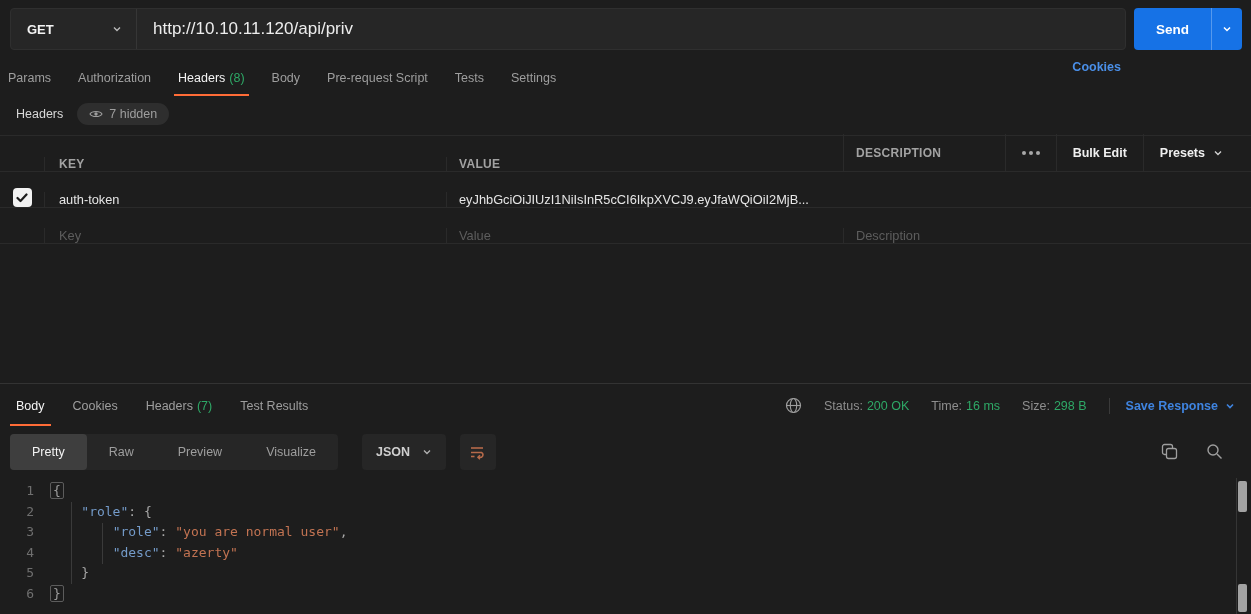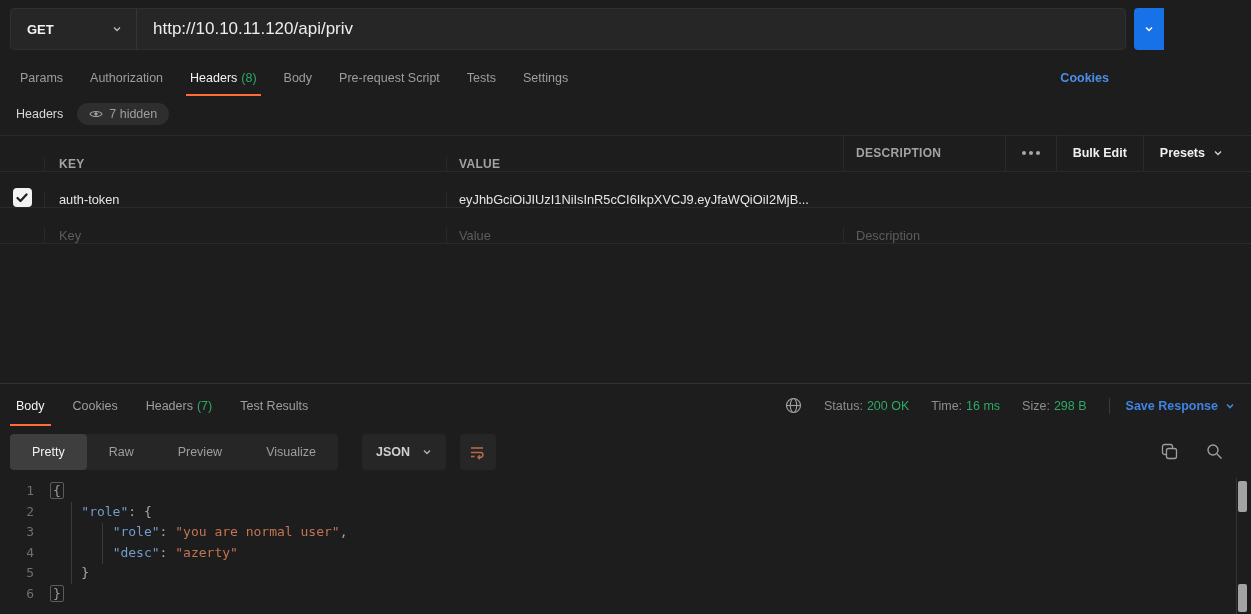--- a/index.html
+++ b/index.html
@@ -23,21 +23,21 @@
   .send-group { top:8px; left:1134px; width:108px; height:42px; display:flex;
     border-radius:4px; overflow:hidden; }
   .send-main { flex:1; background:#1672e6; color:#fff; font-weight:700; font-size:13.5px;
     display:flex; align-items:center; justify-content:center; cursor:pointer;
     border-right:1px solid rgba(255,255,255,0.28); }
   .send-caret { width:30px; background:#1672e6; display:flex; align-items:center;
     justify-content:center; cursor:pointer; }
 
   
   .req-tabs { top:60px; left:0; width:1129px; height:36px; display:flex;
-    align-items:center; padding:0 20px; }
+    padding:0 8px; }
   .tab { color:#9e9e9e; margin-right:27px; height:36px; display:flex; align-items:center;
     cursor:pointer; position:relative; white-space:nowrap; }
   .tab .count { color:#2ea866; margin-left:4px; }
   .tab.active { color:#f3f3f3; }
   .tab.active::after { content:""; position:absolute; left:-4px; right:-4px; bottom:0;
     height:2px; background:#ff6c37; }
   .cookies-link { margin-left:auto; color:#4a8fe8; font-weight:700; cursor:pointer; }
 
   
   .hdr-meta { top:102px; left:16px; height:24px; display:flex; align-items:center; }
@@ -129,20 +129,21 @@
     <span class="method">GET</span>
     <span class="chev">
       <svg width="10" height="10" viewBox="0 0 10 10">
           <polyline points="2,3.5 5,6.5 8,3.5" fill="none" stroke="#b9b9b9" stroke-width="1.4"></polyline>
         </svg>
     </span>
   </div>
   <input class="url-input" value="http://10.10.11.120/api/priv" style="">
 </div>
 <div class="abs send-group">
+  <div class="send-main">Send</div>
   <div class="send-caret">
     <span class="chev">
       <svg width="10" height="10" viewBox="0 0 10 10">
           <polyline points="2,3.5 5,6.5 8,3.5" fill="none" stroke="#fff" stroke-width="1.5"></polyline>
         </svg>
     </span>
   </div>
 </div>
 
 <div class="abs req-tabs">

